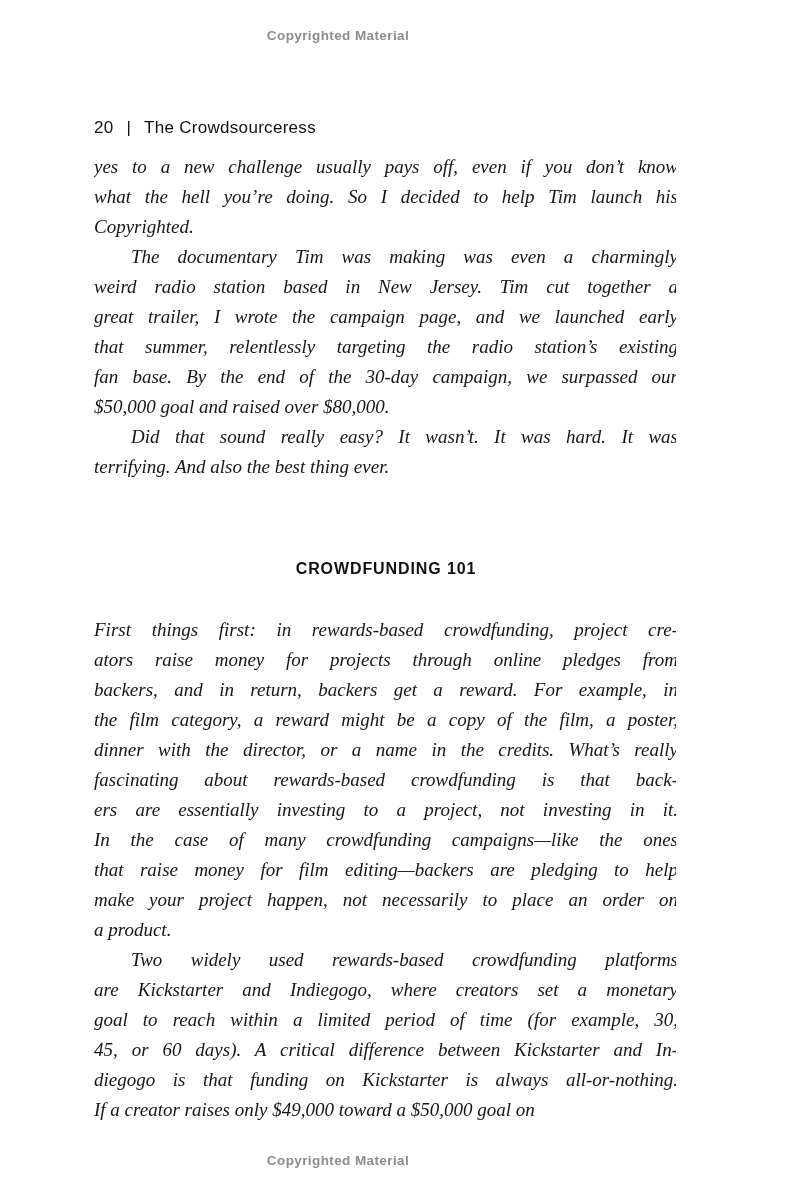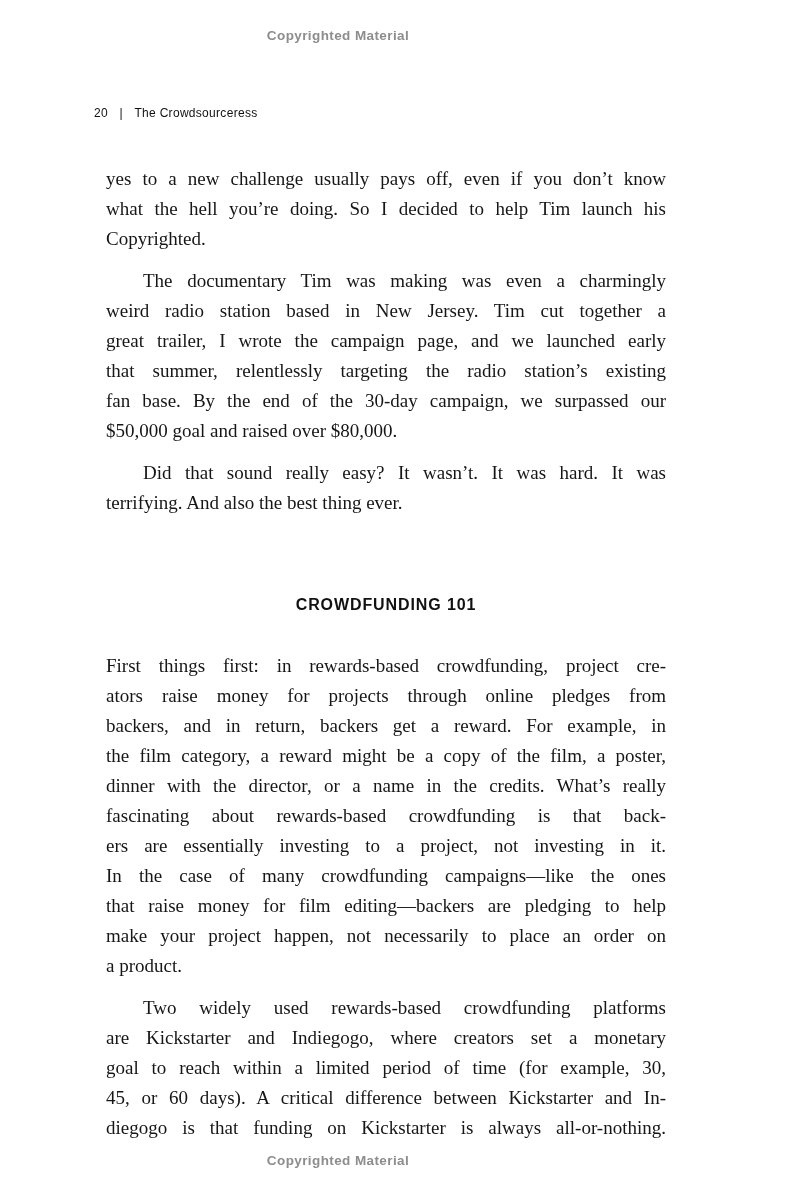--- a/index.html
+++ b/index.html
@@ -25,44 +25,44 @@
     font-weight: bold;
     font-size: 13.5px;
     letter-spacing: 0.4px;
     color: #8d8d8d;
   }
   .copyright.top { top: 28px; }
   .copyright.bottom { bottom: 26px; }
 
   .running-header {
     position: absolute;
-    top: 106px;
+    top: 118px;
     left: 94px;
     font-family: "Liberation Sans", sans-serif;
-    font-size: 12px;
+    font-size: 17px;
     letter-spacing: 0.3px;
     color: #111111;
     text-align: right;
   }
   .running-header .sep {
     display: inline-block;
     margin: 0 8px;
     color: #111111;
   }
 
   .content {
     position: absolute;
     top: 152px;
     left: 94px;
     width: 584px;
     font-size: 19px;
     line-height: 30px;
     color: #161616;
   }
-  .para { margin: 12px; }
+  .para { margin: 0; font-style: italic; }
   .para .line {
     text-align: justify;
     text-align-last: justify;
     text-justify: inter-word;
     height: 30px;
     overflow: hidden;
     white-space: nowrap;
   }
   .para .line.last {
     text-align-last: left;
@@ -126,18 +126,19 @@
         <div class="line">that raise money for film editing—backers are pledging to help</div>
         <div class="line">make your project happen, not necessarily to place an order on</div>
         <div class="line last">a product.</div>
       </div>
       <div class="para indent">
         <div class="line">Two widely used rewards-based crowdfunding platforms</div>
         <div class="line">are Kickstarter and Indiegogo, where creators set a monetary</div>
         <div class="line">goal to reach within a limited period of time (for example, 30,</div>
         <div class="line">45, or 60 days). A critical difference between Kickstarter and In-</div>
         <div class="line">diegogo is that funding on Kickstarter is always all-or-nothing.</div>
+        <div class="line last">If a creator raises only $49,000 toward a $50,000 goal on</div>
       </div>
     </div>
 
   <div class="copyright bottom">Copyrighted Material</div>
 
 </div>
 
 </body></html>

